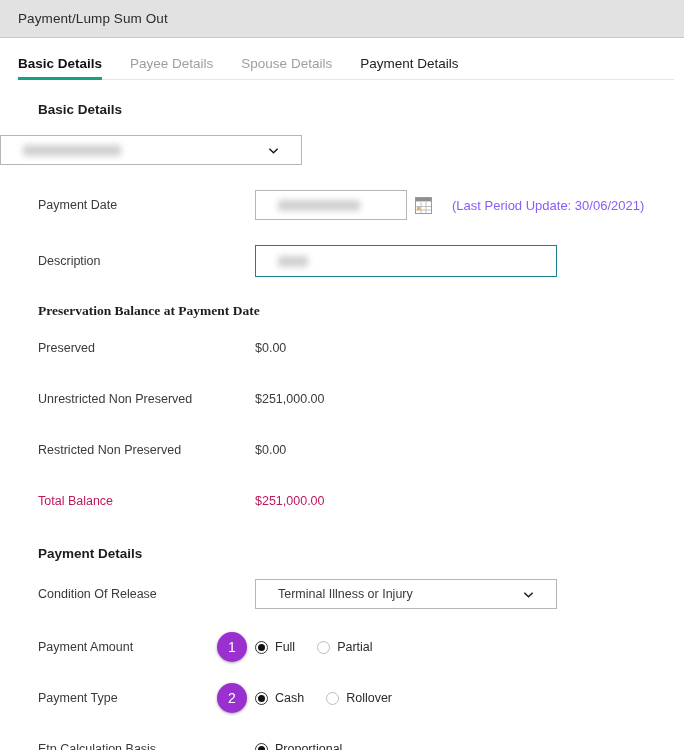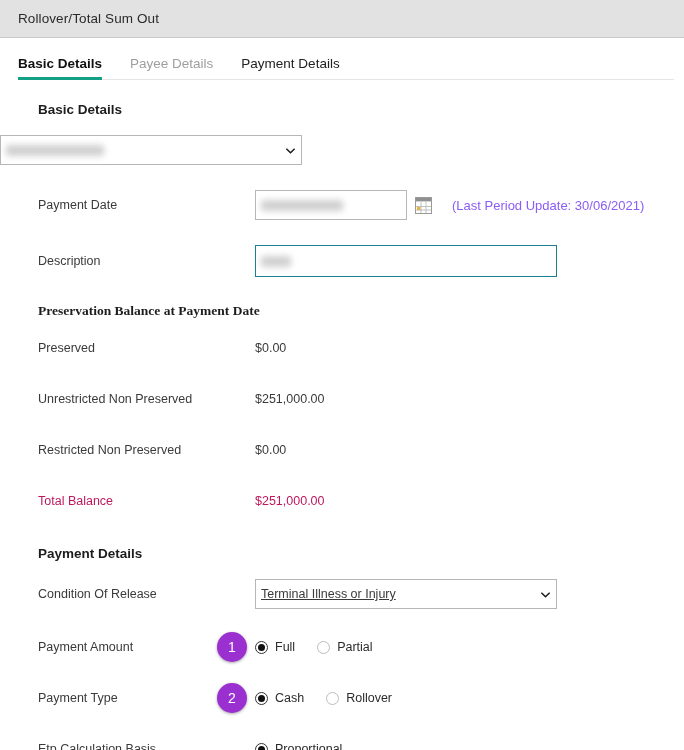--- a/index.html
+++ b/index.html
@@ -106,24 +106,23 @@
   .row.tall { margin-bottom: 25px; }
 
   
   .select,
   .textbox {
     height: 30px;
     border: 1px solid #b6b6b6;
     background: #ffffff;
     display: flex;
     align-items: center;
-    padding: 0 5px;
+    padding: 0 22px;
     font-size: 12.5px;
     color: #3a3a3a;
-    text-decoration: underline;
   }
   .select {
     width: 302px;
     justify-content: space-between;
   }
   .select .caret {
     display: inline-block;
     width: 11px; height: 11px;
     flex: 0 0 auto;
   }
@@ -204,29 +203,32 @@
     justify-content: center;
     box-shadow: 0 1px 3px rgba(0,0,0,.35);
     z-index: 5;
   }
   .field.with-badge { padding-left: 0; }
 </style>
 </head>
 <body>
 
 <div class="window-header">
-  <span class="window-title">Rollover/Total Sum Out</span>
+  <span class="window-title">Payment/Lump Sum Out</span>
 </div>
 
 <div class="tab-strip">
   <div class="tab active enabled">
     <span>Basic Details</span>
   </div>
   <div class="tab">
     <span>Payee Details</span>
+  </div>
+  <div class="tab">
+    <span>Spouse Details</span>
   </div>
   <div class="tab enabled">
     <span>Payment Details</span>
   </div>
 </div>
 
 <div class="content">
 
   <div class="section-title basic">Basic Details</div>
 

